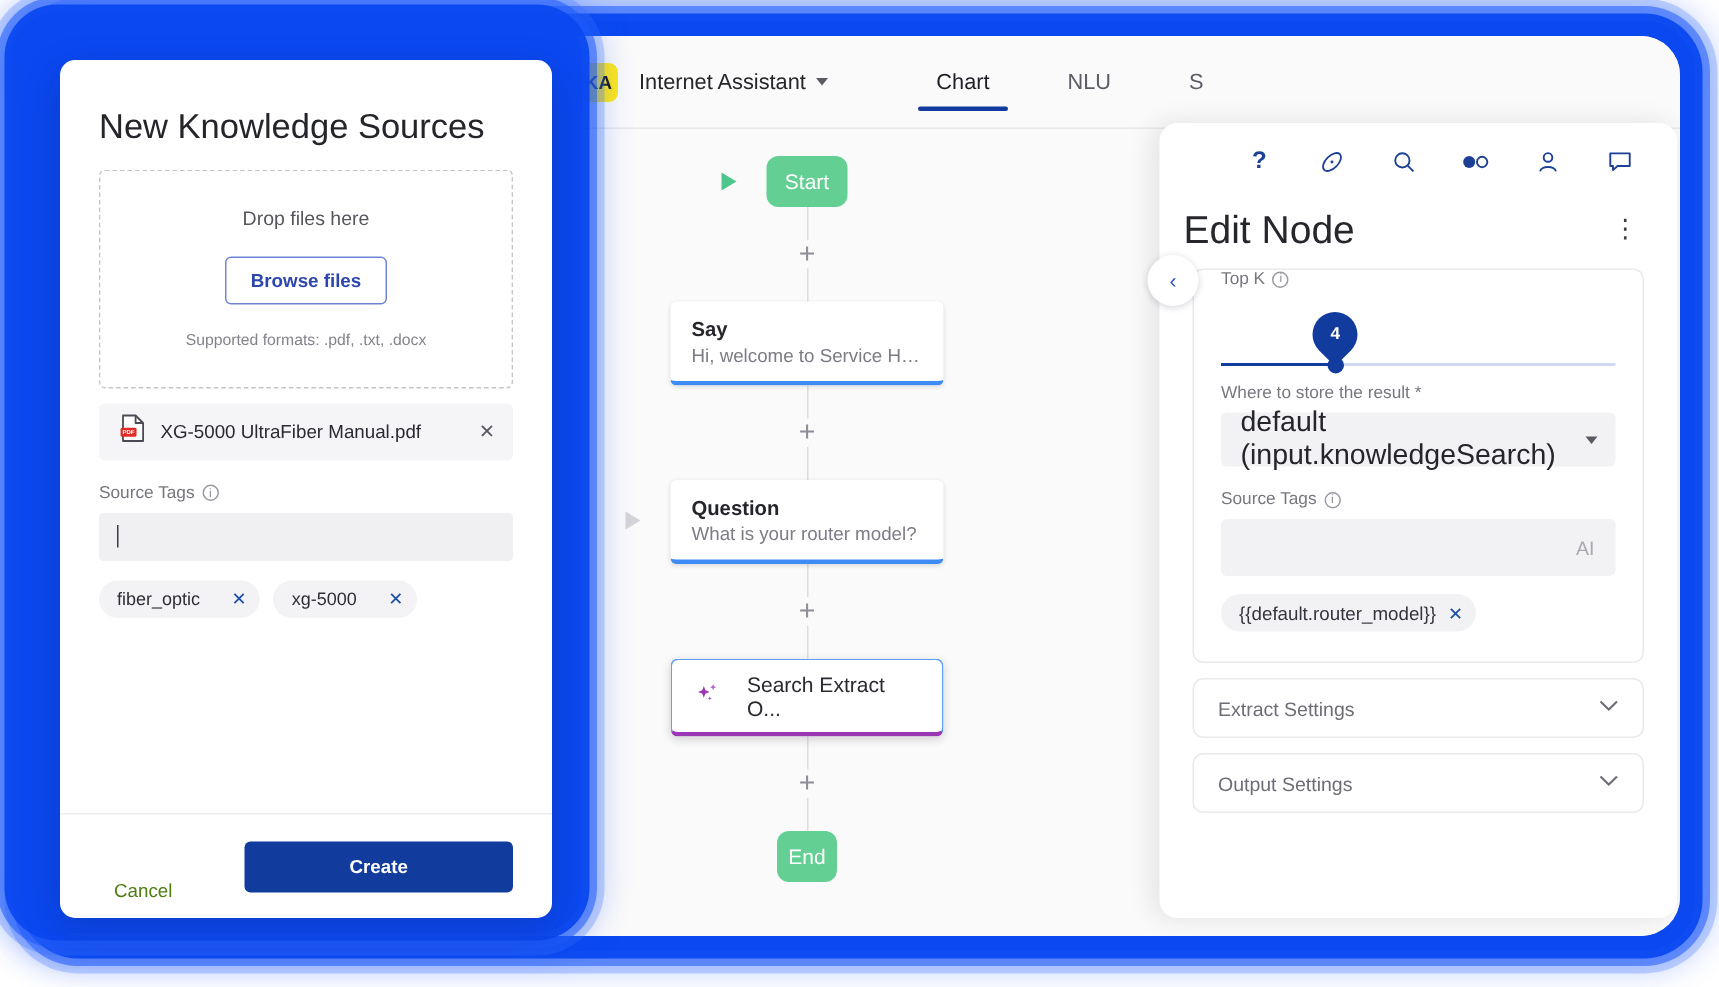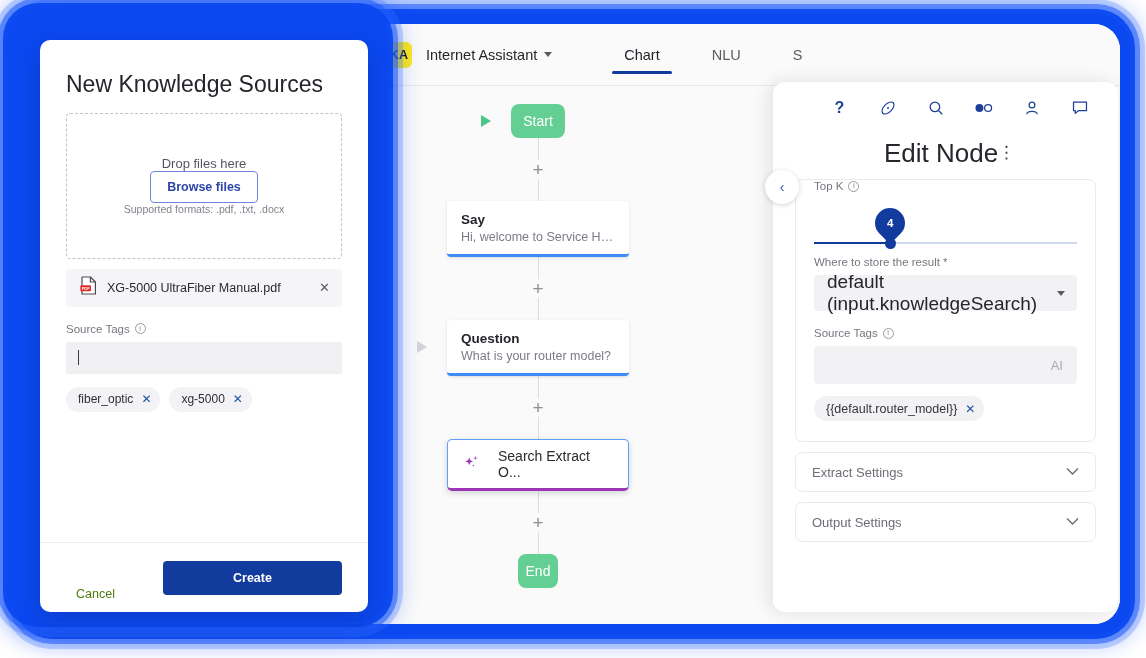--- a/index.html
+++ b/index.html
@@ -119,22 +119,22 @@
     background: #ffffff; border-radius: 12px 12px 12px 12px;
     box-shadow: -4px 0 18px rgba(20,20,50,0.10);
     overflow: hidden;
   }
   #rp-icons {
     display: flex; align-items: center; justify-content: center; gap: 28px;
     height: 52px; color: #1d3f96; padding-left: 28px;
   }
   .rp-icon { width: 20px; height: 20px; display: flex; align-items: center; justify-content: center; }
   #rp-title-row {
-    display: flex; align-items: center; justify-content: center;
-    padding: 4px 26px 0 34px;
+    display: flex; align-items: center; justify-content: space-between;
+    padding: 4px 26px 0 16px;
   }
   #rp-title { font-size: 26px; color: #26262d; font-weight: 400; }
   .kebab { color: #3c3c46; font-size: 17px; letter-spacing: 0; line-height: .6; }
   #rp-subrow {
     display: flex; align-items: center; gap: 9px; padding: 8px 0 0 28px;
   }
   #rp-subname { font-size: 12.5px; color: #76767f; }
   .badge-new {
     background: #b05fc9; color: #fff; font-size: 10px; font-weight: 600;
     border-radius: 9px; padding: 2px 8px 3px 8px;
@@ -214,21 +214,21 @@
   }
   .ld-sel-left { display: flex; align-items: center; gap: 9px; }
   .ld-sel-label { font-size: 13.5px; color: #2b2b33; }
   .badge-alpha {
     background: #a44cbf; color: #fff; font-size: 10.5px; font-weight: 600;
     border-radius: 10px; padding: 2.5px 9px 3.5px 9px;
   }
   #dropzone {
     margin-top: 12px; border: 1px dashed #c3c3cb; border-radius: 4px;
     height: 146px; display: flex; flex-direction: column; align-items: center;
-    justify-content: center; 
+    justify-content: center; gap: 18px;
   }
   #drop-text { font-size: 13px; color: #55555f; }
   #browse-btn {
     border: 1px solid #6f86d8; border-radius: 4px; color: #2c46ad;
     font-size: 12.5px; font-weight: 700; padding: 8px 16px; background: #fff;
   }
   #formats { font-size: 10.5px; color: #83838d; }
   #file-chip {
     margin-top: 10px; background: #f5f5f7; border-radius: 4px; height: 38px;
     display: flex; align-items: center; gap: 10px; padding: 0 12px 0 14px;
@@ -237,21 +237,21 @@
   .chip-x { color: #5b5b65; font-size: 13px; }
   #src-label { margin-top: 16px; }
   #src-input {
     margin-top: 7px; height: 32px; background: #f0f0f2; border-radius: 3px;
     display: flex; align-items: center; padding: 0 12px;
   }
   .caret-blink { width: 1px; height: 15px; background: #3b3b45; }
   #ld-tags { margin-top: 13px; display: flex; gap: 9px; }
   .ld-tag {
     background: #f3f3f5; border-radius: 13px; height: 25px; padding: 0 9px 0 12px;
-    display: inline-flex; align-items: center; gap: 8px; font-size: 12px; color: #2e2e36;
+    display: inline-flex; align-items: center; gap: 21px; font-size: 12px; color: #2e2e36;
   }
   #ld-footer {
     border-top: 1px solid #ececf0; height: 70px; display: flex; align-items: center;
     padding: 0 26px; gap: 0;
   }
   #cancel-btn { font-size: 12.5px; color: #4d7c0f; padding: 8px 10px; margin-top: 32px; }
   #create-btn {
     margin-left: 38px; flex: 1; background: #123b9e; color: #fff;
     border-radius: 4px; height: 34px; font-size: 12.5px; font-weight: 700;
     display: flex; align-items: center; justify-content: center;

